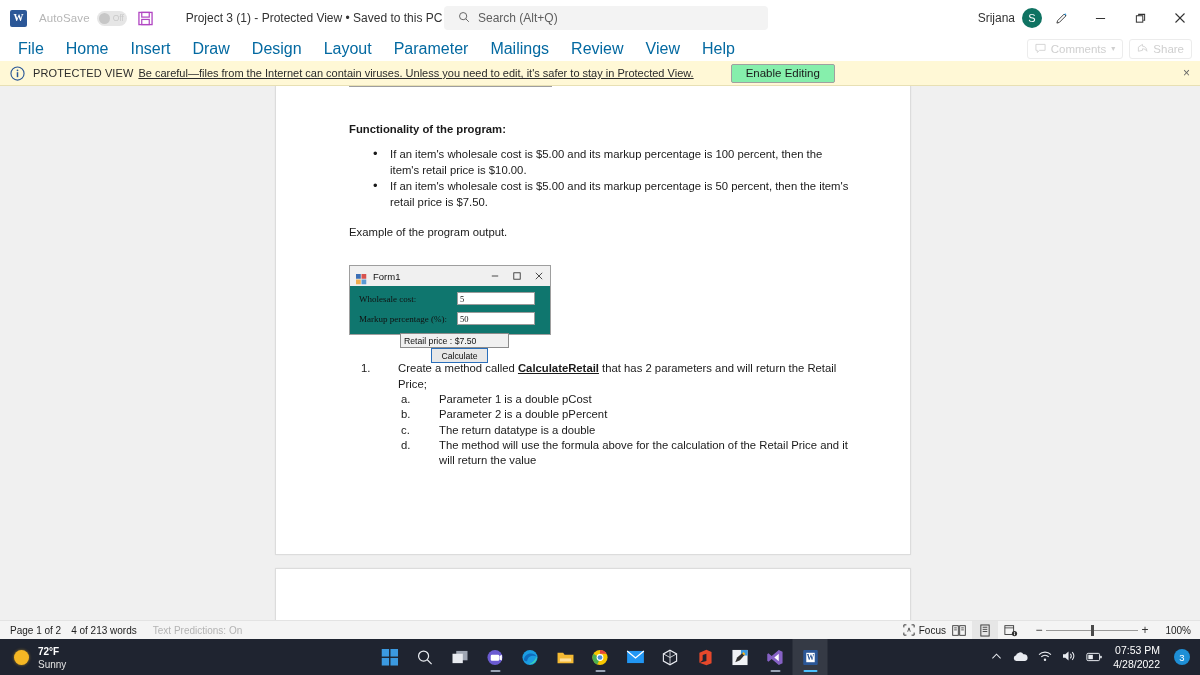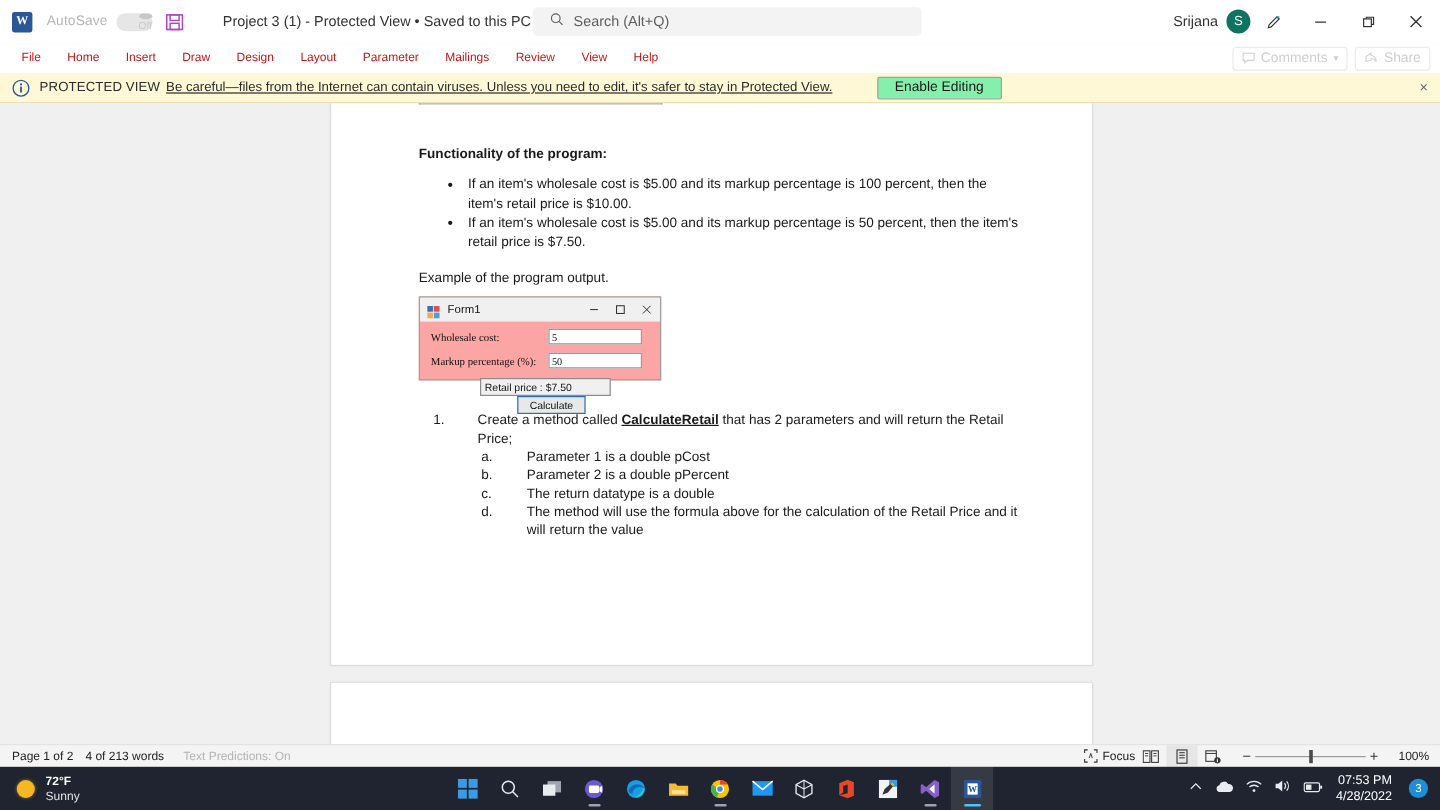--- a/index.html
+++ b/index.html
@@ -17,21 +17,21 @@
     flex: 0 0 36px; position: relative;
   }
   .word-icon {
     width: 17px; height: 17px; margin-left: 10px; background: #2b5797;
     border-radius: 2px; position: relative; display:flex; align-items:center; justify-content:center;
   }
   .word-icon span { color:#fff; font-size:10px; font-weight:bold; font-family:"Liberation Serif", serif; line-height:1;}
   .autosave-label { font-size: 11.5px; color: #b6b6b6; margin-left: 12px; letter-spacing: .1px;}
   .toggle {
     width: 30px; height: 15px; border-radius: 8px; background: #e6e6e6;
-    margin-left: 7px; position: relative; display:flex; align-items:flex-end;flex-direction:column;
+    margin-left: 7px; position: relative; display:flex; align-items:center;
   }
   .toggle .knob { width: 11px; height: 11px; border-radius: 50%; background: #c7c7c7; margin-left: 2px; }
   .toggle .off { font-size: 8.5px; color: #c9c9c9; margin-left: 3px; }
   .save-icon { margin-left: 11px; width: 15px; height: 15px; position: relative; }
   .doc-title { font-size: 12px; color: #333; margin-left: 33px; white-space: nowrap; }
   .title-caret { font-size: 8px; color: #444; margin-left: 6px; }
   .searchbox {
     position: absolute; left: 444px; top: 6px; width: 324px; height: 24px;
     background: #f3f3f3; border-radius: 4px; display: flex; align-items: center;
   }
@@ -44,21 +44,21 @@
     font-size: 11px; display: flex; align-items: center; justify-content: center; margin-left: 7px;
   }
   .tb-icon { width: 38px; height: 36px; display: flex; align-items: center; justify-content: center; }
   .win-btn { width: 40px; height: 36px; display: flex; align-items: center; justify-content: center; }
 
   
   .ribbon {
     height: 25px; background: #ffffff; display: flex; align-items: center;
     flex: 0 0 25px; position: relative;
   }
-  .tab { font-size: 10px; color: #b91c1c; padding: 0 11px; height: 25px; line-height: 25px; white-space: nowrap;}
+  .tab { font-size: 16px; color: #0369a1; padding: 0 11px; height: 25px; line-height: 25px; white-space: nowrap;}
   .tab:first-child { margin-left: 7px; }
   .ribbon-right { margin-left: auto; display: flex; align-items: center; padding-right: 8px; }
   .ghost-btn {
     display: flex; align-items: center; gap: 5px; font-size: 11.5px; color: #cfcfcf;
     border: 1px solid #ececec; border-radius: 3px; padding: 2px 7px; height: 20px; margin-left: 6px;
   }
 
   
   .protbar {
     height: 25px; background: #fff8d6; display: flex; align-items: center;
@@ -99,21 +99,21 @@
     position: relative; font-size: 11.3px; color: #1a1a1a; line-height: 15.5px;
     padding-left: 41px; margin-bottom: 1px;
   }
   ul.bullets li::before {
     content: "\2022"; position: absolute; left: 24px; top: -1px; font-size: 13px;
   }
   .plain-line { font-size: 11.3px; color: #1a1a1a; margin-top: 16px; }
 
   
   .form1 {
-    margin-top: 9px; width: 202px; height: 70px; background: #fca5a5;
+    margin-top: 27px; width: 202px; height: 70px; background: #0f766e;
     border: 1px solid #9e9e9e; position: relative;
   }
   .form1-title {
     height: 20px; background: #f0f0f0; display: flex; align-items: center; position: relative;
   }
   .form1-appicon { width: 11px; height: 11px; margin-left: 6px; position: relative; }
   .form1-name { font-size: 9.5px; color: #111; margin-left: 6px; font-family: "Liberation Sans", sans-serif;}
   .f1-btns { margin-left: auto; display: flex; align-items: center; }
   .f1-btn { width: 22px; height: 20px; display: flex; align-items: center; justify-content: center; }
   .form1-body { padding: 0; position: relative; height: 68px; }

